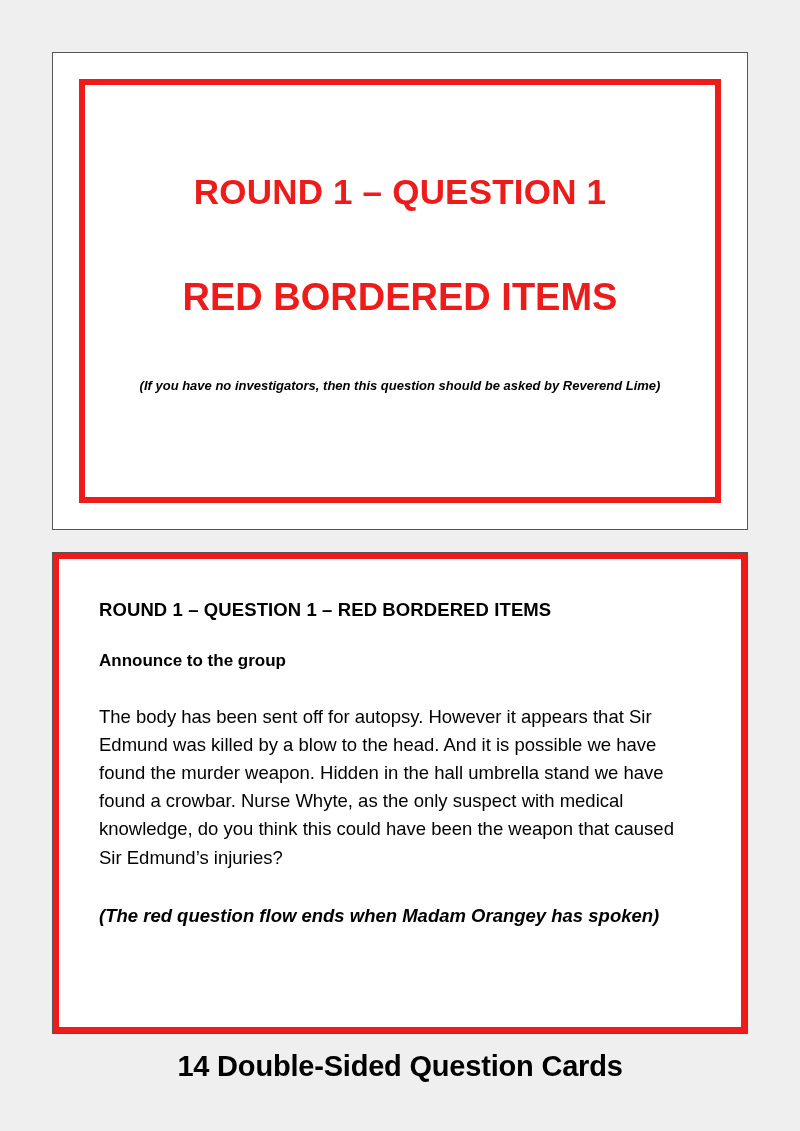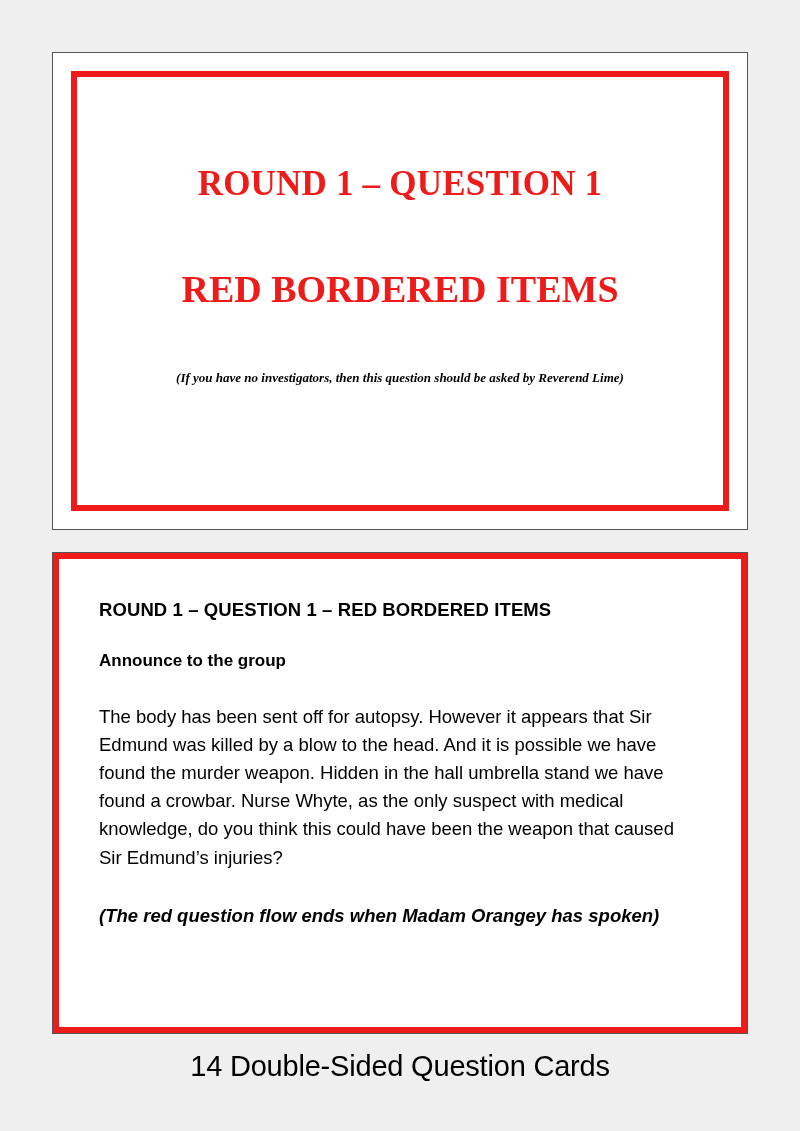--- a/index.html
+++ b/index.html
@@ -24,22 +24,21 @@
 
   
   .card {
     background: #ffffff;
     border: 1px solid #555555;
     box-sizing: border-box;
   }
 
   .card-front {
     height: 478px;
-    padding: 18px;
-    font-family: Liberation Serif, serif;
+    padding: 26px;
   }
 
   .card-back {
     height: 482px;
     margin-top: 22px;
   }
 
   .red-frame {
     border: 6px solid #ee1b1b;
     height: 100%;
@@ -117,21 +116,21 @@
     font-weight: bold;
     font-style: italic;
     color: #000000;
     margin-top: 30px;
     line-height: 1.5;
   }
 
   .caption {
     text-align: center;
     font-size: 29px;
-    font-weight: normal;
+    font-weight: bold;
     color: #000000;
     margin-top: 16px;
     letter-spacing: -0.2px;
   }
 </style>
 </head>
 <body>
 
 <div class="page">
 

